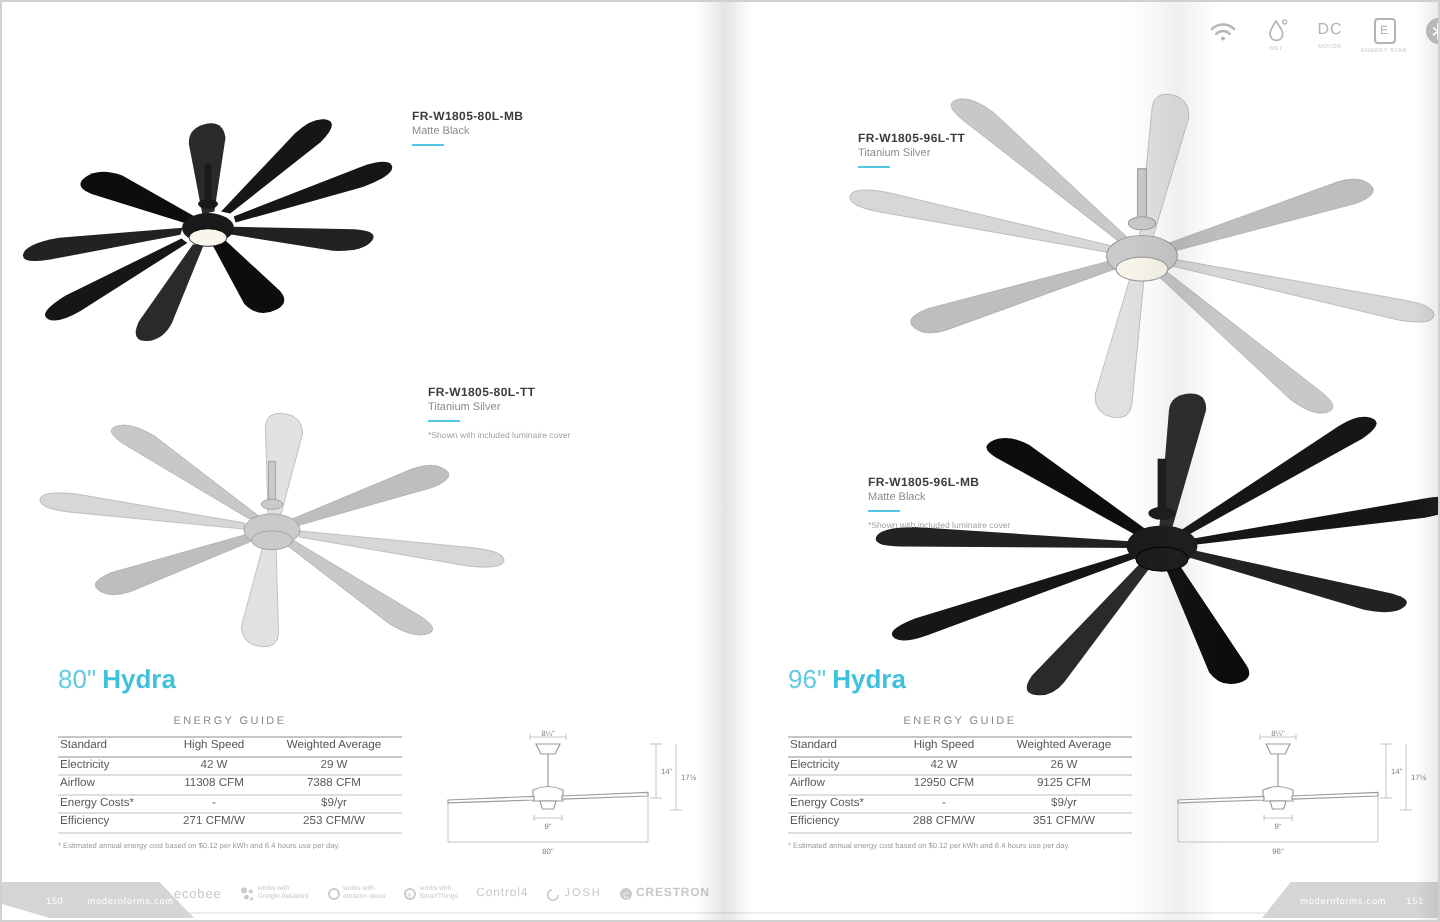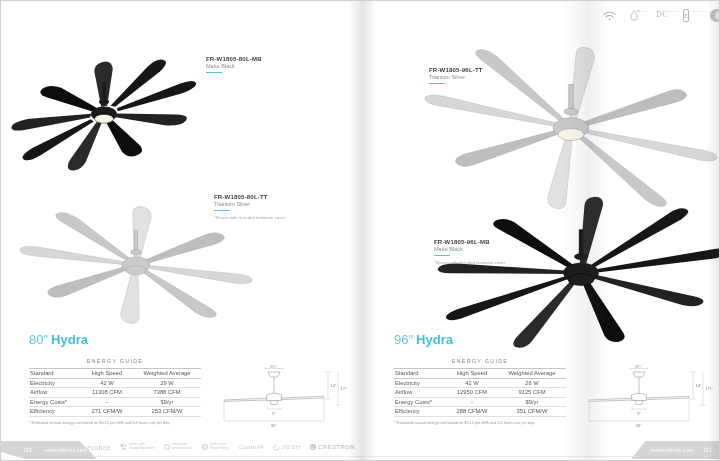--- a/index.html
+++ b/index.html
@@ -12,21 +12,21 @@
   .fold{left:347px;top:0;width:28px;height:461px;z-index:4;pointer-events:none;
     background:linear-gradient(to right,rgba(90,90,90,0) 0%,rgba(90,90,90,0.16) 52%,rgba(90,90,90,0) 100%);}
   .curve{left:560px;top:0;width:48px;height:461px;z-index:4;pointer-events:none;
     background:linear-gradient(to right,rgba(80,80,80,0) 0%,rgba(80,80,80,0.05) 40%,rgba(80,80,80,0.09) 58%,rgba(80,80,80,0) 100%);}
   .edge-r{left:706px;top:0;width:13px;height:461px;z-index:4;pointer-events:none;
     background:linear-gradient(to right,rgba(80,80,80,0) 0%,rgba(80,80,80,0.12) 100%);}
   .bottom-line{left:0;top:455px;width:720px;height:0;border-top:1px solid #ececec;z-index:1;}
 
   
   .badges{left:601px;top:8px;display:flex;gap:9px;align-items:flex-start;z-index:6;}
-  .badge{display:flex;flex-direction:row;align-items:flex-start;width:18px;font-family:Liberation Serif, serif;}
+  .badge{display:flex;flex-direction:column;align-items:center;width:18px;}
   .badge .lab{font-size:2.8px;letter-spacing:.3px;color:#c2c4c6;margin-top:1px;white-space:nowrap;}
   .dc-txt{font-size:8px;color:#b2b4b6;letter-spacing:.5px;line-height:11px;}
   .ebox{width:9px;height:11px;border:1px solid #b2b4b6;border-radius:2px;color:#b2b4b6;
     font-size:6px;display:flex;align-items:center;justify-content:center;}
   .btcirc{width:13px;height:13px;border-radius:50%;background:#b6b8ba;display:flex;align-items:center;justify-content:center;}
 
   
   .plabel{z-index:5;width:130px;}
   .plabel .model{font-size:6px;font-weight:bold;color:#3b3c3e;letter-spacing:.2px;}
   .plabel .finish{font-size:5.5px;color:#8a8c8e;margin-top:1px;}

